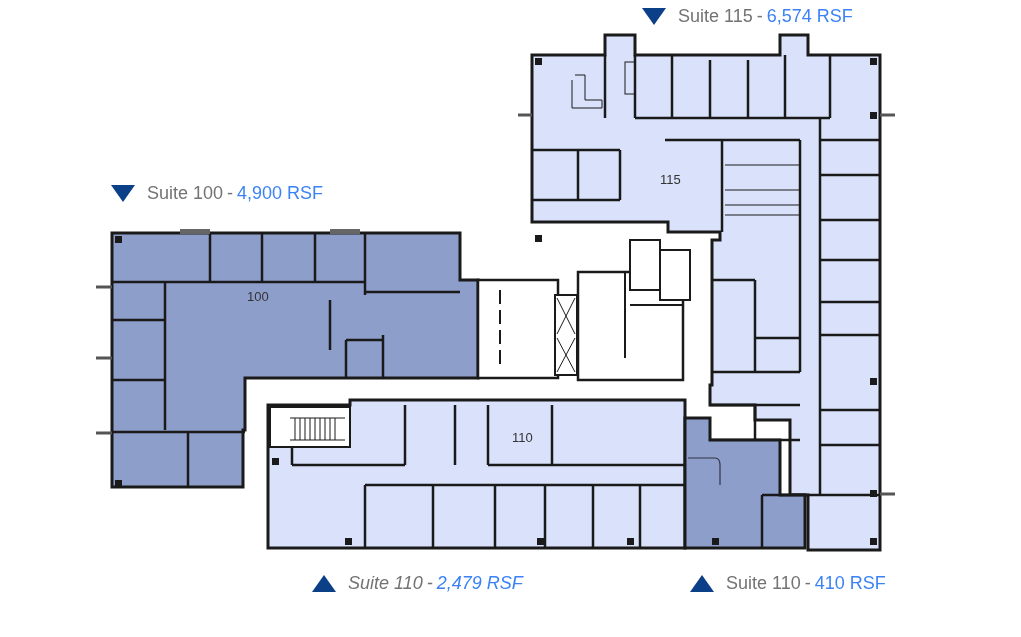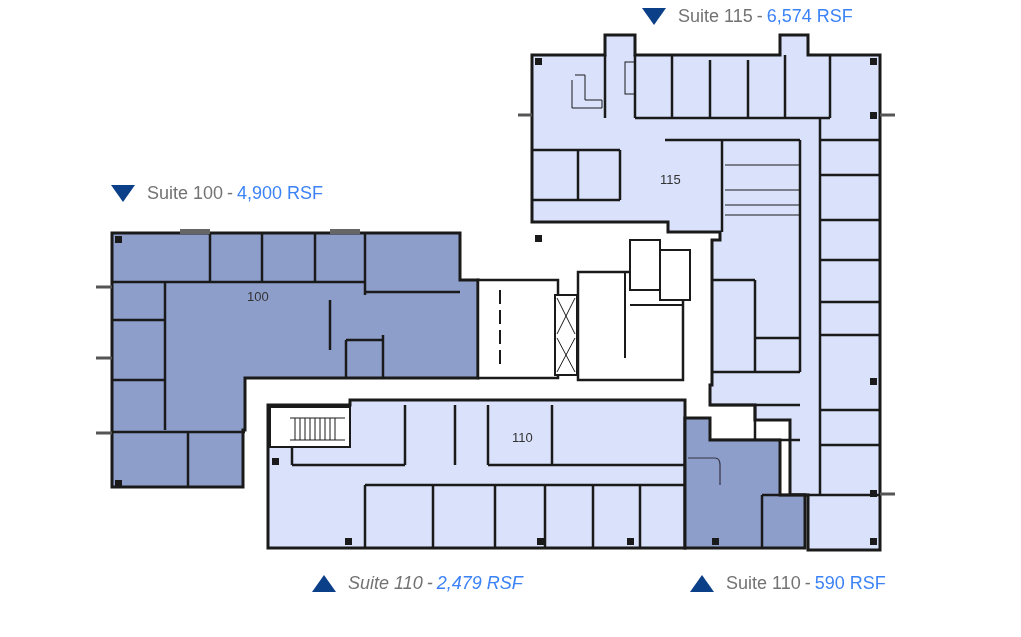--- a/index.html
+++ b/index.html
@@ -198,14 +198,14 @@
   <span class="tri tri-up"></span>
   <span class="name">Suite 110</span>
   <span class="sep">-</span>
   <span class="area">2,479 RSF</span>
 </div>
 
 <div class="label" style="left:690px; top:573px;">
   <span class="tri tri-up"></span>
   <span class="name">Suite 110</span>
   <span class="sep">-</span>
-  <span class="area">590 RSF</span>
+  <span class="area">410 RSF</span>
 </div>
 
 </body></html>

